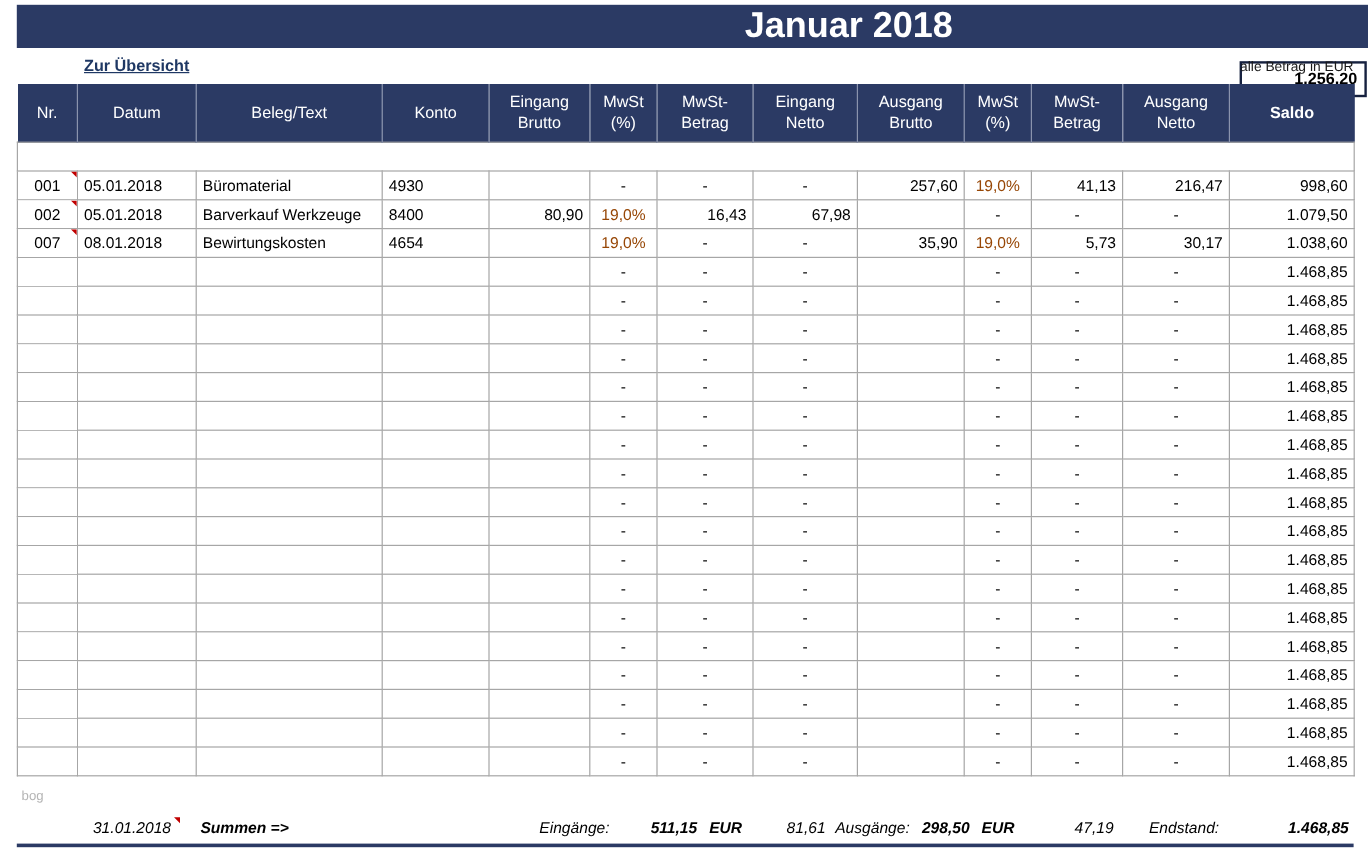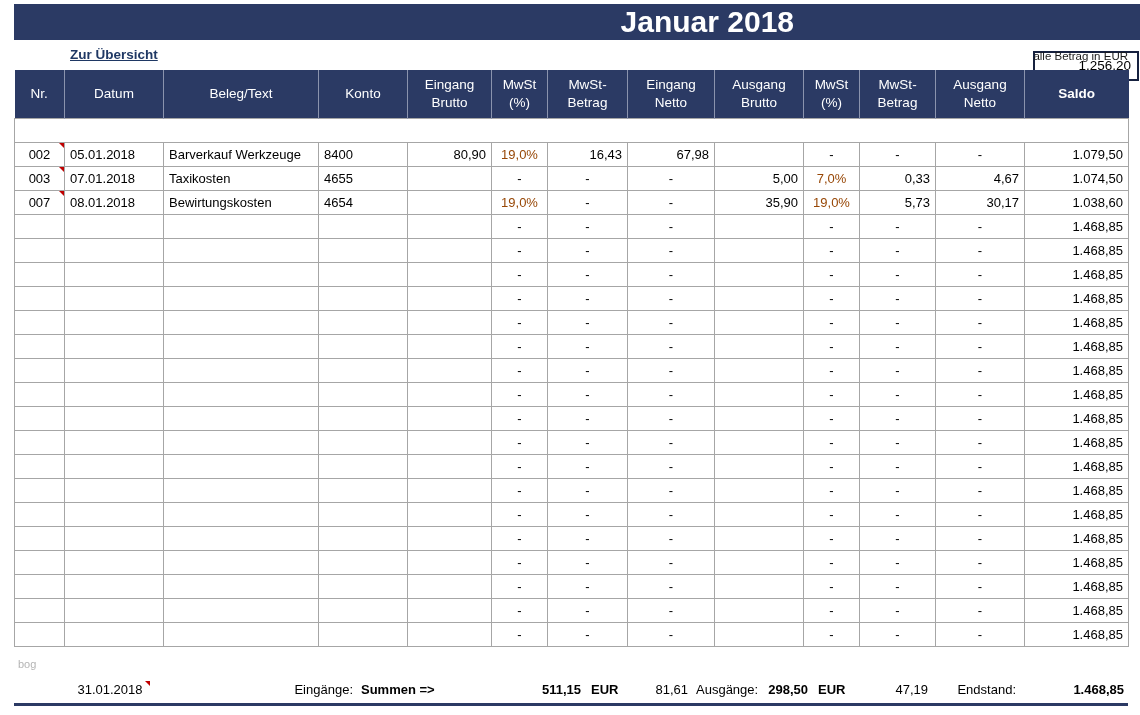--- a/index.html
+++ b/index.html
@@ -4,21 +4,21 @@
 <style>
   html,body{margin:0;padding:0;}
   body{width:1140px;height:715px;background:#ffffff;font-family:"Liberation Sans",sans-serif;position:relative;overflow:hidden;}
   .page{position:absolute;inset:0;}
 
   
   .titlebar{position:absolute;left:14px;right:0;top:4px;height:36px;background:#2B3A64;}
   .title{position:absolute;left:0;top:0;width:780px;height:36px;line-height:36px;text-align:right;color:#fff;font-size:30px;font-weight:bold;}
   .opening{position:absolute;right:1px;top:0;height:36px;display:flex;align-items:center;gap:8px;margin-top:44px;}
   .opening-label{color:#fff;font-size:13.5px;font-weight:bold;}
-  .opening-value{display:inline-block;width:106px;height:30px;line-height:26px;background:#fff;border:2px solid #16213f;text-align:right;padding-right:6px;font-size:13.5px;font-weight:normal;color:#000;box-sizing:border-box;}
+  .opening-value{display:inline-block;width:106px;height:30px;line-height:26px;background:#fff;border:2px solid #16213f;text-align:right;padding-right:6px;font-size:13.5px;font-weight:bold;color:#000;box-sizing:border-box;}
 
   
   .subbar{position:absolute;left:14px;right:12px;top:44px;height:24px;}
   .back-link{position:absolute;left:56px;top:3px;color:#1F3864;font-weight:bold;font-size:13.5px;text-decoration:underline;cursor:pointer;}
   .currency-note{position:absolute;right:0;top:6px;font-size:11.5px;color:#1a1a1a;}
 
   
   table.grid{position:absolute;left:14px;top:70px;width:1114px;border-collapse:collapse;table-layout:fixed;}
   .grid th{background:#2B3A64;color:#fff;font-weight:normal;font-size:13.5px;height:48px;vertical-align:middle;text-align:center;white-space:pre-line;line-height:1.3;border-right:1px solid #8a93ad;padding:0;}
   .grid th:last-child{border-right:none;}
@@ -31,21 +31,21 @@
   td.c-right{text-align:right;}
   td.c-mwst{background:#DDD9C3;text-align:center;color:#3f3f3f;}
   td.c-mwst.pct{color:#974706;}
   td.c-calc{text-align:right;}
   td.c-calc.dash{text-align:center;}
   td.c-saldo{text-align:right;}
   td.note::after{content:"";position:absolute;top:0;right:0;width:0;height:0;border-left:5px solid transparent;border-top:5px solid #C00000;}
 
   
   .footer-row{position:absolute;left:14px;top:677px;width:1114px;height:26px;display:flex;align-items:center;font-size:13px;color:#000;}
-  .fc{height:26px;line-height:26px;text-align:right;padding:0 4px;box-sizing:border-box;white-space:nowrap;}
+  .fc{height:26px;line-height:26px;text-align:right;padding:0 4px;box-sizing:border-box;white-space:nowrap;font-style:italic;}
   .fc.bold{font-weight:bold;}
   .fc-left{text-align:left;padding-left:6px;}
   .fc0{width:50px}.fc1{width:99px;text-align:center}.fc2{width:155px;text-align:left}
   .fc3{width:194px}.fc4{width:73px}.fc5{width:42px}.fc6{width:65px}.fc7{width:68px}
   .fc8{width:52px}.fc9{width:35px}.fc10{width:85px}.fc11{width:88px}.fc12{width:108px}
   .note-inline{display:inline-block;width:0;height:0;border-left:5px solid transparent;border-top:5px solid #C00000;margin-left:2px;vertical-align:8px;}
 
   .bottom-rule{position:absolute;left:14px;top:703px;width:1114px;height:3px;background:#2B3A64;}
   .watermark{position:absolute;left:18px;top:658px;font-size:11px;color:#b5b5b5;}
 </style>
@@ -108,50 +108,50 @@
           <th class="bold">Saldo</th>
         </tr>
     </thead>
     <tbody>
       <tr class="spacer">
           <td colspan="13"></td>
         </tr>
     </tbody>
     <tbody id="body-rows">
         <tr>
+          <td class="c-nr note">001</td>
+          <td class="c-input c-left">05.01.2018</td>
+          <td class="c-input c-left">Büromaterial</td>
+          <td class="c-input c-left">4930</td>
+          <td class="c-input c-right"></td>
+          <td class="c-mwst dash">-</td>
+          <td class="c-calc dash">-</td>
+          <td class="c-calc dash">-</td>
+          <td class="c-input c-right">257,60</td>
+          <td class="c-mwst pct">19,0%</td>
+          <td class="c-calc">41,13</td>
+          <td class="c-calc">216,47</td>
+          <td class="c-saldo">998,60</td>
+        </tr>
+        <tr>
           <td class="c-nr note">002</td>
           <td class="c-input c-left">05.01.2018</td>
           <td class="c-input c-left">Barverkauf Werkzeuge</td>
           <td class="c-input c-left">8400</td>
           <td class="c-input c-right">80,90</td>
           <td class="c-mwst pct">19,0%</td>
           <td class="c-calc">16,43</td>
           <td class="c-calc">67,98</td>
           <td class="c-input c-right"></td>
           <td class="c-mwst dash">-</td>
           <td class="c-calc dash">-</td>
           <td class="c-calc dash">-</td>
           <td class="c-saldo">1.079,50</td>
         </tr>
         <tr>
-          <td class="c-nr note">003</td>
-          <td class="c-input c-left">07.01.2018</td>
-          <td class="c-input c-left">Taxikosten</td>
-          <td class="c-input c-left">4655</td>
-          <td class="c-input c-right"></td>
-          <td class="c-mwst dash">-</td>
-          <td class="c-calc dash">-</td>
-          <td class="c-calc dash">-</td>
-          <td class="c-input c-right">5,00</td>
-          <td class="c-mwst pct">7,0%</td>
-          <td class="c-calc">0,33</td>
-          <td class="c-calc">4,67</td>
-          <td class="c-saldo">1.074,50</td>
-        </tr>
-        <tr>
           <td class="c-nr note">007</td>
           <td class="c-input c-left">08.01.2018</td>
           <td class="c-input c-left">Bewirtungskosten</td>
           <td class="c-input c-left">4654</td>
           <td class="c-input c-right"></td>
           <td class="c-mwst pct">19,0%</td>
           <td class="c-calc dash">-</td>
           <td class="c-calc dash">-</td>
           <td class="c-input c-right">35,90</td>
           <td class="c-mwst pct">19,0%</td>
@@ -428,22 +428,22 @@
           <td class="c-calc dash">-</td>
           <td class="c-calc dash">-</td>
           <td class="c-saldo">1.468,85</td>
         </tr>
       </tbody>
   </table>
 
   <div class="footer-row">
     <div class="fc fc0"></div>
     <div class="fc fc1"><span>31.01.2018</span><span class="note-inline"></span></div>
+    <div class="fc fc2 bold">Summen =&gt;</div>
     <div class="fc fc3">Eingänge:</div>
-    <div class="fc fc2 bold">Summen =&gt;</div>
     <div class="fc fc4 bold">511,15</div>
     <div class="fc fc5 bold fc-left">EUR</div>
     <div class="fc fc6">81,61</div>
     <div class="fc fc7">Ausgänge:</div>
     <div class="fc fc8 bold">298,50</div>
     <div class="fc fc9 bold fc-left">EUR</div>
     <div class="fc fc10">47,19</div>
     <div class="fc fc11">Endstand:</div>
     <div class="fc fc12 bold">1.468,85</div>
   </div>

